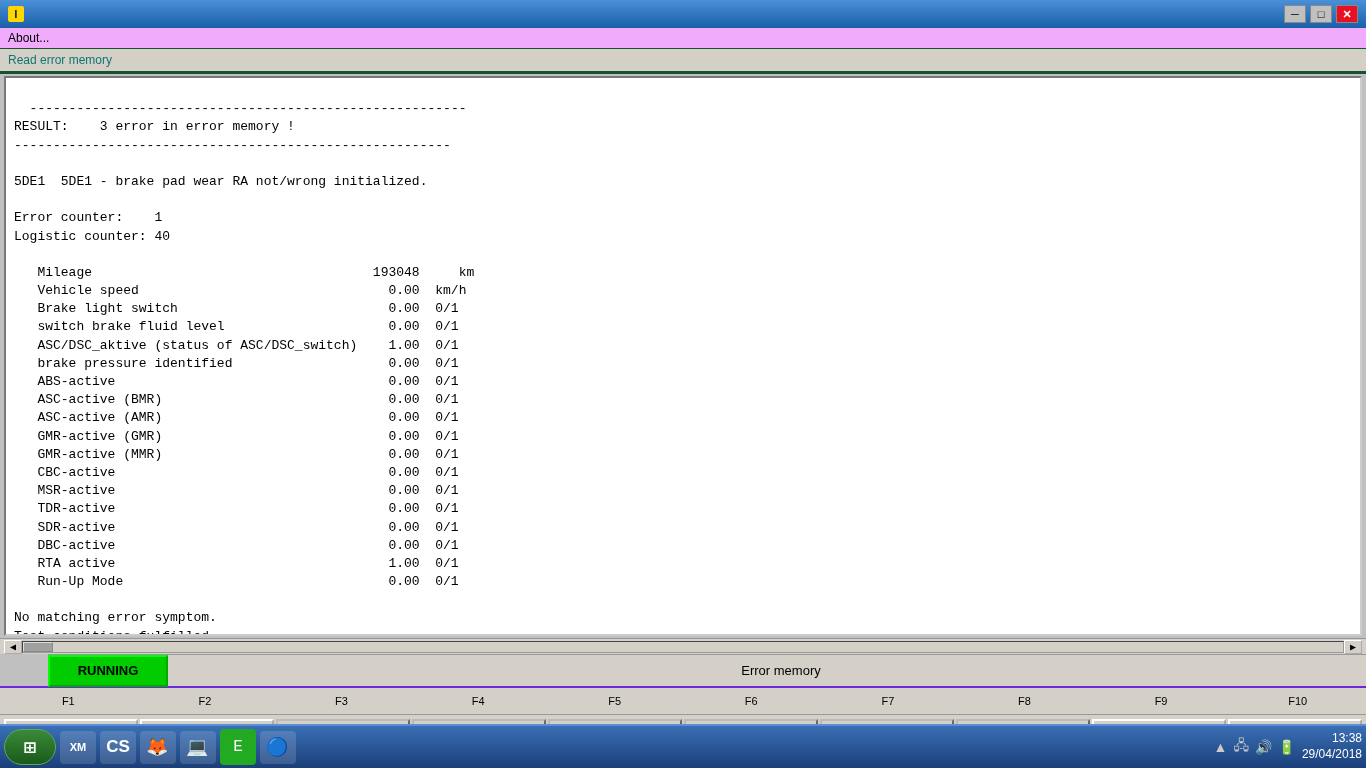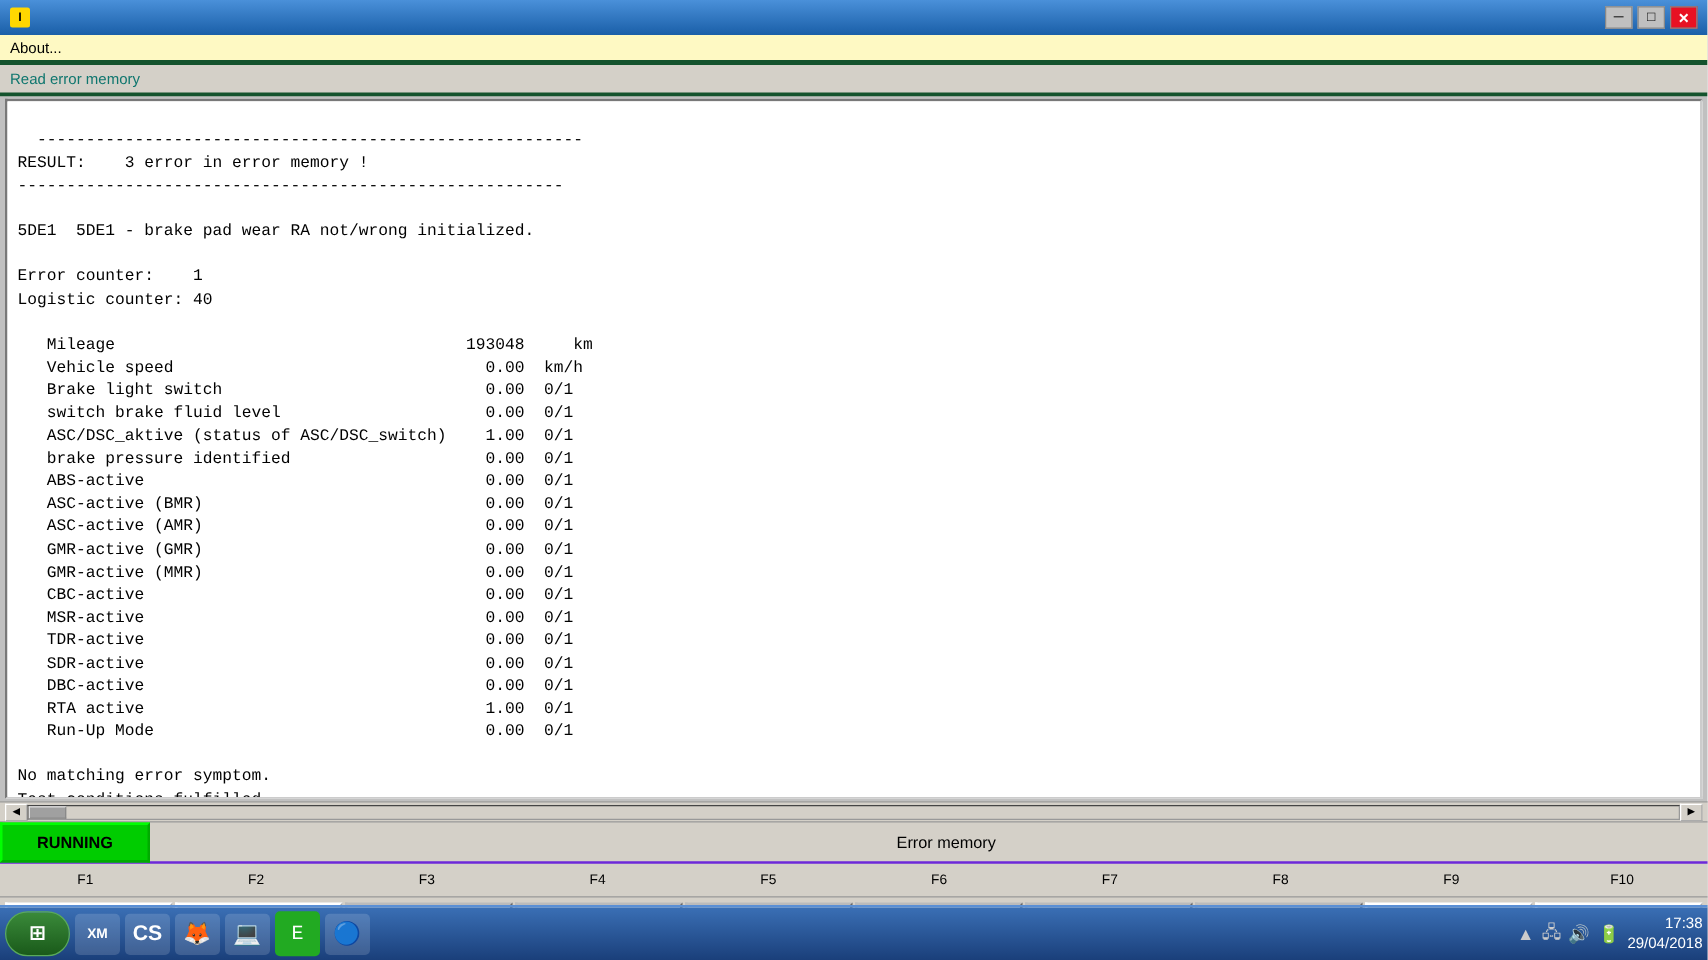--- a/index.html
+++ b/index.html
@@ -22,22 +22,22 @@
     #titlebar-controls { display: flex; gap: 4px; }
     .title-btn {
       width: 22px; height: 18px; background: #c0c0c0; border: 1px solid #888; cursor: pointer;
       display: flex; align-items: center; justify-content: center; font-size: 11px; color: #000;
       font-family: Arial, sans-serif; font-weight: bold;
     }
     .title-btn.close-btn { background: #e81123; color: white; }
 
     
     #menubar {
-      background: #fef9c3;
-      border-bottom: 4px solid #14532d;
+      background: #f0abfc;
+      border-bottom: 1px solid #14532d;
       padding: 3px 8px;
       font-family: Arial, sans-serif;
       font-size: 12px;
     }
 
     
     #header-label {
       background: #d4d0c8;
       border-bottom: 3px solid #14532d;
       padding: 4px 8px;
@@ -78,20 +78,21 @@
       border: 1px inset #999;
     }
 
     
     #status-bar {
       background: #d4d0c8;
       height: 32px;
       display: flex;
       align-items: center;
       border-top: 1px solid #999;
+      margin-left: 48px;
     }
     #running-badge {
       background: #00cc00;
       color: #000;
       font-weight: bold;
       font-family: Arial, sans-serif;
       font-size: 13px;
       padding: 6px 16px;
       border: 2px outset #00ff00;
       min-width: 120px;
@@ -311,17 +312,17 @@
   <div class="taskbar-icon" style="background:#2a2;border-radius:4px;width:36px;height:36px;display:flex;align-items:center;justify-content:center;">
     <span style="color:white;font-size:16px;">E</span>
   </div>
   <div class="taskbar-icon">🔵</div>
   <div id="taskbar-right">
     <span class="sys-icon">▲</span>
     <span class="sys-icon">🖧</span>
     <span class="sys-icon">🔊</span>
     <span class="sys-icon">🔋</span>
     <div id="clock" style="color:white;font-family:Arial;font-size:12px;">
-      <div>17:38</div>
+      <div>13:38</div>
       <div>29/04/2018</div>
     </div>
   </div>
 </div>
 
 </body></html>

